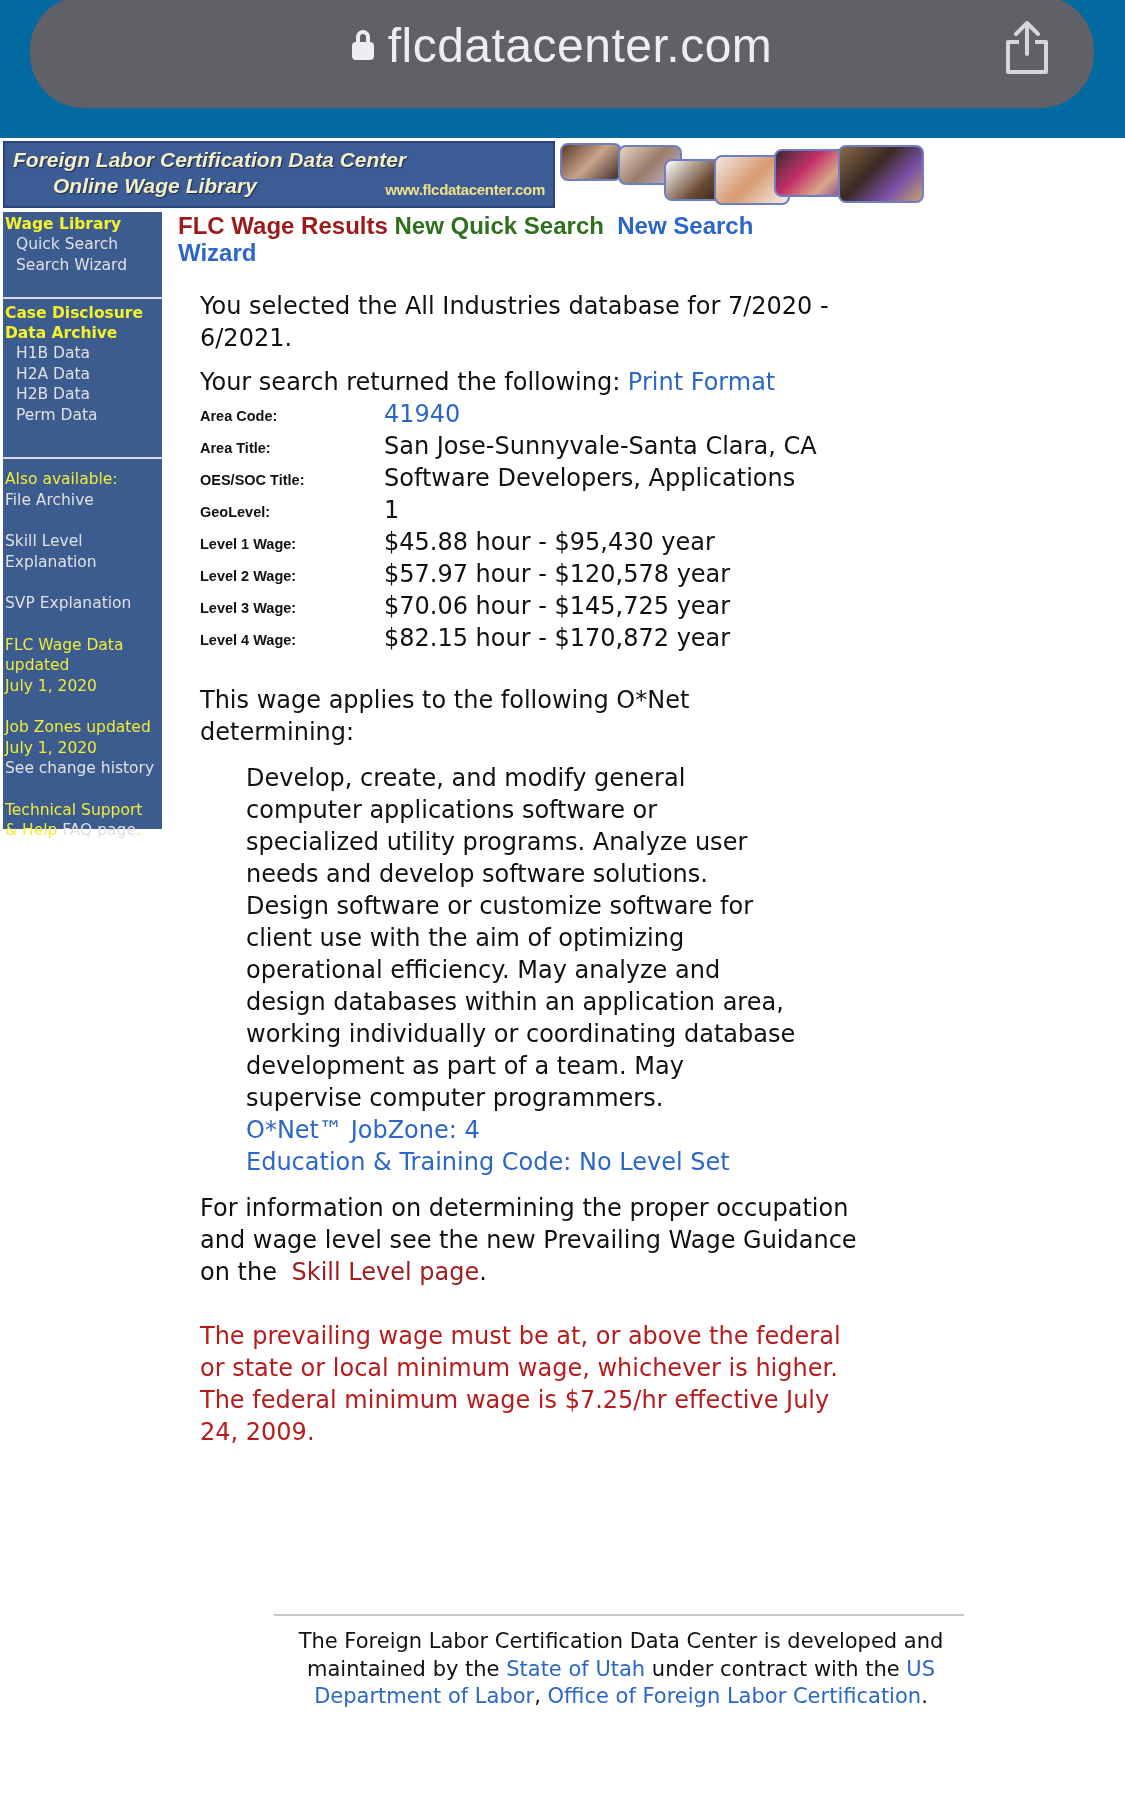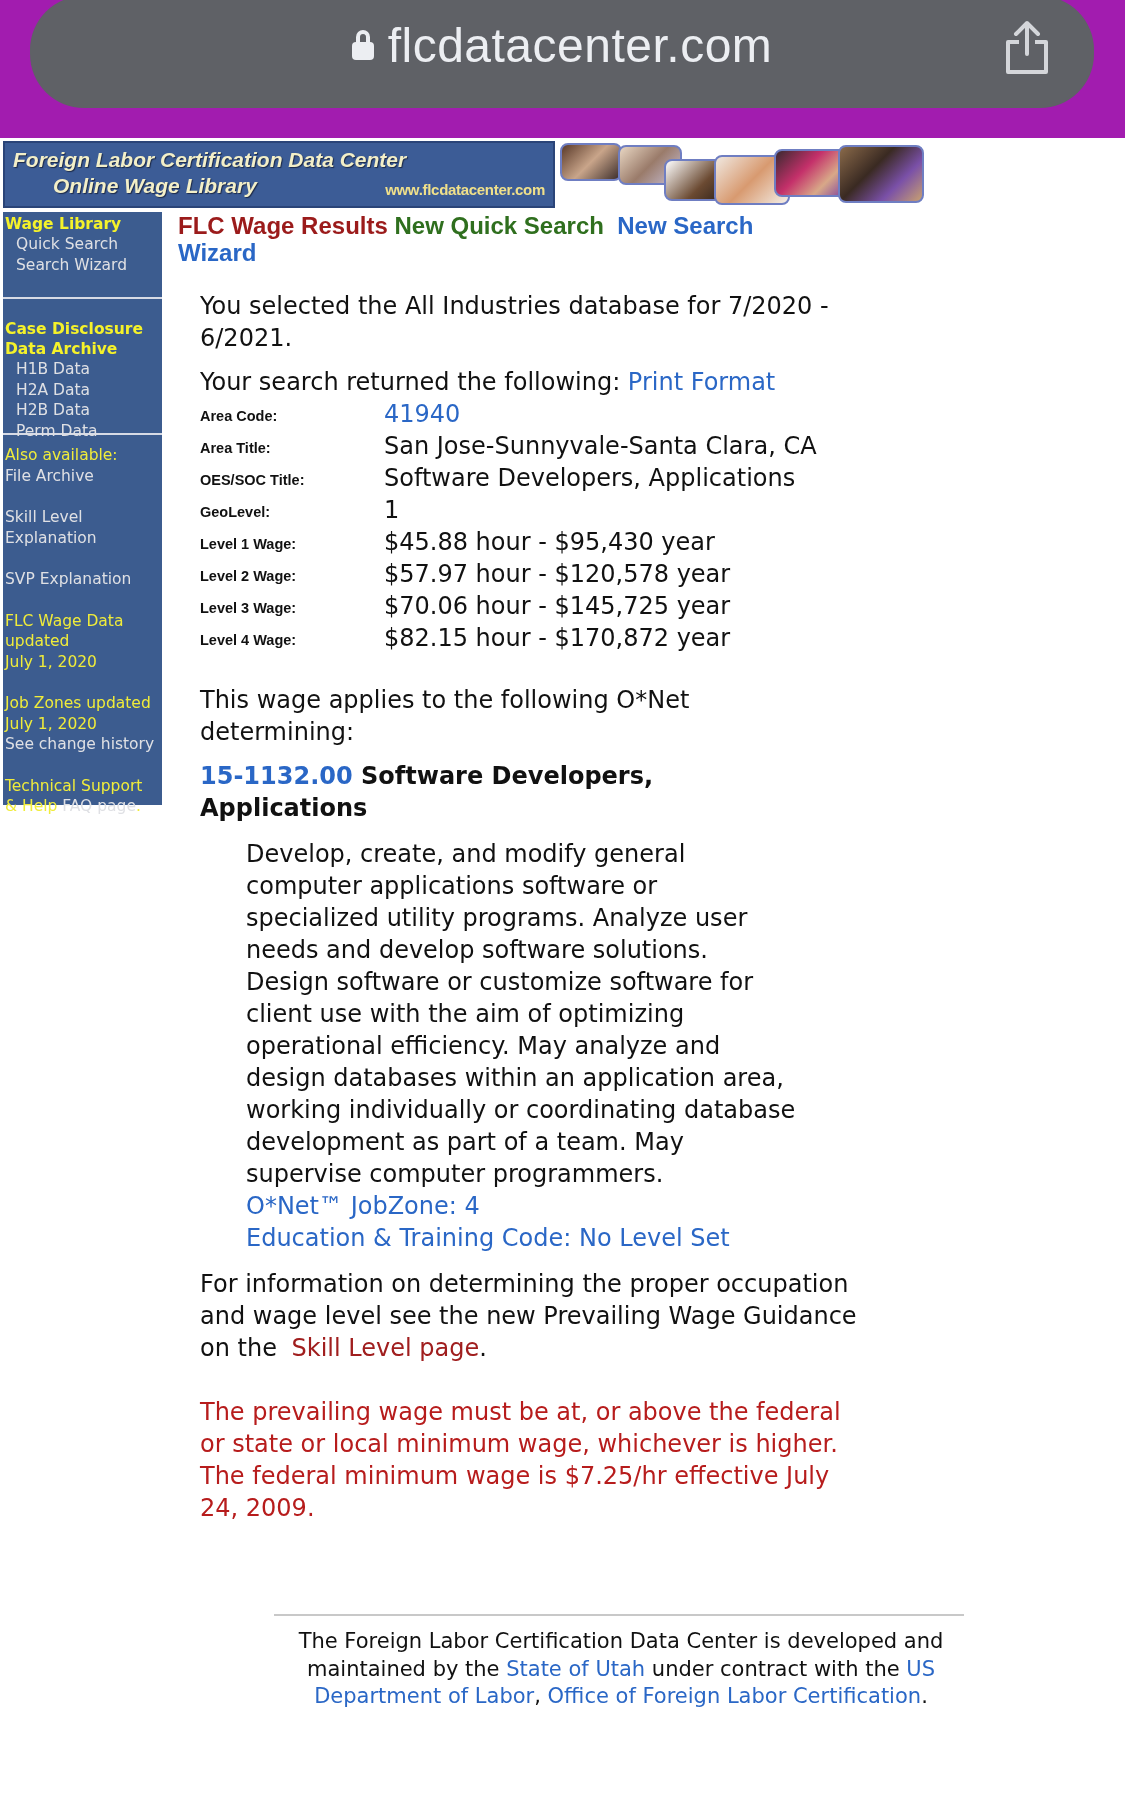--- a/index.html
+++ b/index.html
@@ -1,20 +1,20 @@
 <!DOCTYPE html>
 <html><head>
 <meta charset="utf-8">
 <style>
   * { box-sizing: border-box; margin: 0; padding: 0; }
   html, body { width: 1125px; height: 1816px; background: #ffffff; overflow: hidden; }
   body { font-family: "DejaVu Sans", sans-serif; color: #111; position: relative; }
 
   
-  .browser-bar { position: absolute; left: 0; top: 0; width: 1125px; height: 138px; background: #a21caf; }
+  .browser-bar { position: absolute; left: 0; top: 0; width: 1125px; height: 138px; background: #0369a1; }
   .url-pill { position: absolute; left: 30px; top: 0; width: 1064px; height: 108px; background: #5f6166; border-radius: 0 0 54px 54px; }
   .url-pill.full { border-radius: 54px; top: -4px; height: 112px; }
   .url-text { position: absolute; left: 0; right: 0; top: 22px; text-align: center; font-family: "Liberation Sans", sans-serif; font-size: 48px; color: #eceef2; letter-spacing: 0.5px; }
   .lock-icon { display: inline-block; position: relative; width: 22px; height: 30px; margin-right: 14px; vertical-align: 2px; }
   .lock-icon .shackle { position: absolute; left: 4px; top: 0; width: 14px; height: 16px; border: 4px solid #eceef2; border-bottom: none; border-radius: 8px 8px 0 0; }
   .lock-icon .body { position: absolute; left: 0; top: 12px; width: 22px; height: 18px; background: #eceef2; border-radius: 4px; }
   .share-icon { position: absolute; right: 44px; top: 24px; width: 46px; height: 56px; }
 
   
   .banner { position: absolute; left: 3px; top: 141px; width: 552px; height: 67px; background: #3c5c96; border: 2px solid #2a4478; }
@@ -86,21 +86,21 @@
   <div class="photo" style="left:218px;top:8px;width:76px;height:48px;background:linear-gradient(135deg,#3a2a30,#c4306a 40%,#d8a888 70%,#7a3aa0);"></div>
   <div class="photo" style="left:282px;top:4px;width:86px;height:58px;background:linear-gradient(135deg,#8a6a4a,#3a2a22 40%,#7a50a8 70%,#c8a070);"></div>
 </div>
 
 <div class="sidebar">
   <div class="side-block" style="height:87px;">
     <span class="side-head">Wage Library</span>
     <span class="side-link">Quick Search</span>
     <span class="side-link">Search Wizard</span>
   </div>
-  <div class="side-block" style="height:136px;padding-top:20px;">
+  <div class="side-block" style="height:160px;padding-top:4px;">
     <span class="side-head">Case Disclosure</span>
     <span class="side-head">Data Archive</span>
     <span class="side-link">H1B Data</span>
     <span class="side-link">H2A Data</span>
     <span class="side-link">H2B Data</span>
     <span class="side-link">Perm Data</span>
   </div>
   <div class="side-block" style="border-bottom:none;padding-top:10px;padding-bottom:0;height:370px;">
     <span class="side-y">Also available:</span>
     <span class="side-w">File Archive</span>
@@ -167,23 +167,20 @@
             <td class="val">$70.06 hour - $145,725 year</td>
           </tr>
       <tr>
             <td class="lbl">Level 4 Wage:</td>
             <td class="val">$82.15 hour - $170,872 year</td>
           </tr>
     </tbody>
       </table>
 
     <div class="applies">This wage applies to the following O*Net determining:</div>
-    <div class="occ">
-      <span class="occ-code">15-1132.00</span><span> Software Developers, Applications</span>
-    </div>
   </div>
 
   <div class="content" style="padding-left:22px;">
     <div class="desc">
       <div>Develop, create, and modify general computer applications software or specialized utility programs. Analyze user needs and develop software solutions. Design software or customize software for client use with the aim of optimizing operational efficiency. May analyze and design databases within an application area, working individually or coordinating database development as part of a team. May supervise computer programmers.</div>
       <div class="link-blue">O*Net™ JobZone: 4</div>
       <div class="link-blue">Education &amp; Training Code: No Level Set</div>
     </div>
     <div class="info">
       <span>For information on determining the proper occupation and wage level see the new Prevailing Wage Guidance on the </span><span class="link-red">Skill Level page</span><span>.</span>

